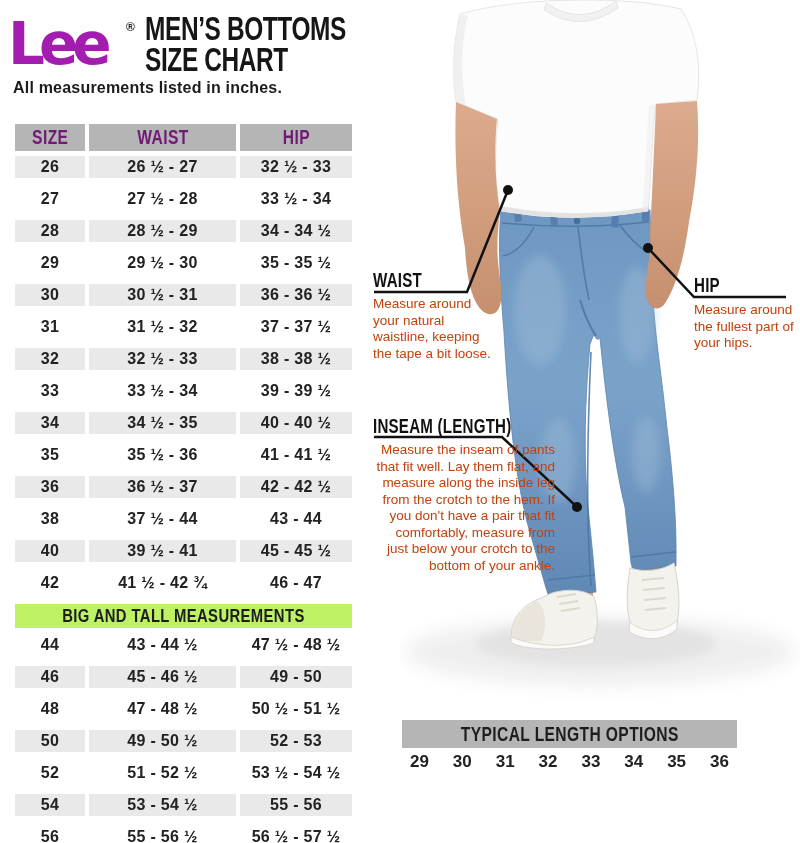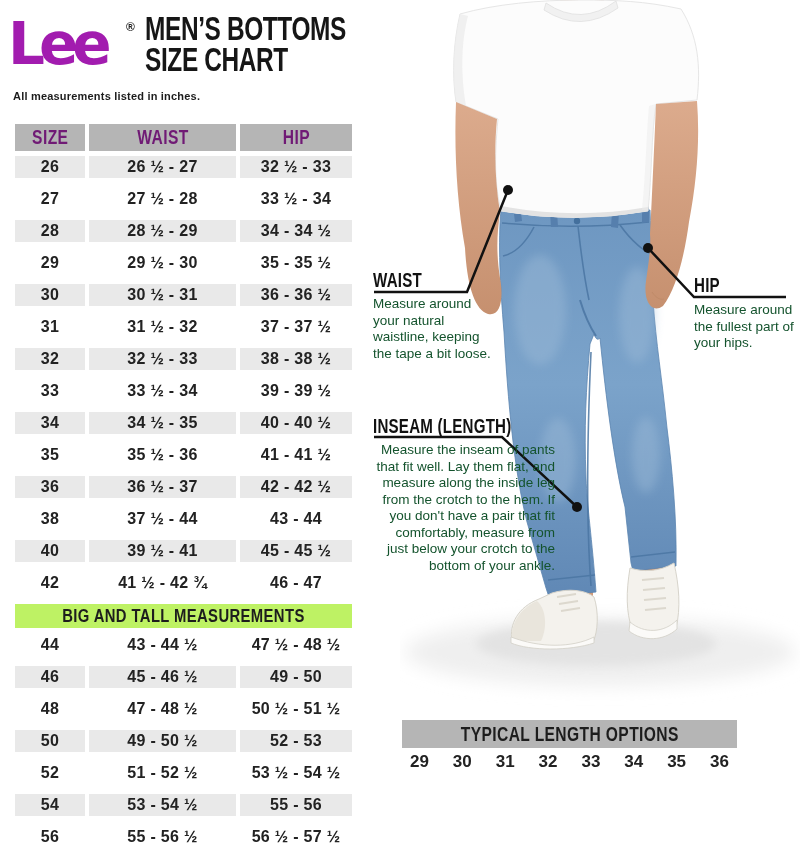--- a/index.html
+++ b/index.html
@@ -5,40 +5,40 @@
   html,body{margin:0;padding:0;background:#fff;}
   .page{position:relative;width:800px;height:843px;background:#fff;overflow:hidden;
         font-family:"Liberation Sans",sans-serif;color:#1c1c1c;}
 
   
   .logo{position:absolute;left:8px;top:2px;font-family:"DejaVu Sans",sans-serif;
         font-weight:bold;font-size:58px;line-height:84px;letter-spacing:-6px;color:#a21caf;}
   .reg{position:absolute;left:126px;top:20px;font-size:12px;font-weight:bold;letter-spacing:0;}
   .title{position:absolute;left:145px;top:13px;font-weight:bold;font-size:33px;line-height:31px;
          letter-spacing:-.5px;transform:scaleX(.74);transform-origin:left top;white-space:nowrap;color:#161616;}
-  .subtitle{position:absolute;left:13px;top:90px;font-size:11px;font-weight:bold;letter-spacing:.2px;}
+  .subtitle{position:absolute;left:13px;top:79px;font-size:16px;font-weight:bold;letter-spacing:.2px;}
 
   
   #size-table{position:absolute;left:15px;top:124px;width:337px;}
   .t-row{display:flex;gap:4px;margin-bottom:10px;}
   .t-cell{display:flex;align-items:center;justify-content:center;height:22px;
           font-weight:bold;font-size:16px;letter-spacing:.3px;background:transparent;color:#222;}
   .c-size{width:70px;} .c-waist{width:147px;} .c-hip{width:112px;}
   .t-head{margin-bottom:5px;}
   .t-head .t-cell{background:#b5b5b5;height:27px;font-size:20px;color:#701a75;}
   .gray .t-cell{background:#e9e9e9;}
   .band{background:#bef264;height:24px;margin:1px 0 5.6px 0;display:flex;align-items:center;
         justify-content:center;font-weight:bold;font-size:19px;color:#1d1d1d;}
   .cond{display:inline-block;transform:scaleX(.78);transform-origin:center;white-space:nowrap;letter-spacing:.5px;}
 
   
   .anno-label{position:absolute;line-height:22px;color:#111;}
   .cond-l{display:inline-block;transform:scaleX(.72);transform-origin:left center;
           white-space:nowrap;font-weight:bold;font-size:21px;letter-spacing:.3px;}
-  .anno-desc{position:absolute;font-size:13.5px;line-height:16.5px;color:#14532d;}
+  .anno-desc{position:absolute;font-size:13.5px;line-height:16.5px;color:#c2410c;}
   #anno-lines{position:absolute;left:0;top:0;pointer-events:none;}
 
   
   .length-bar{position:absolute;left:402px;top:720px;width:335px;height:28px;background:#b5b5b5;
               display:flex;align-items:center;justify-content:center;font-weight:bold;font-size:20px;color:#1d1d1d;}
   .length-values{position:absolute;left:402px;top:752px;width:335px;display:flex;
                  justify-content:space-between;padding:0 8px;box-sizing:border-box;
                  font-weight:bold;font-size:17px;color:#222;}
 
   .model{position:absolute;left:400px;top:0;}

